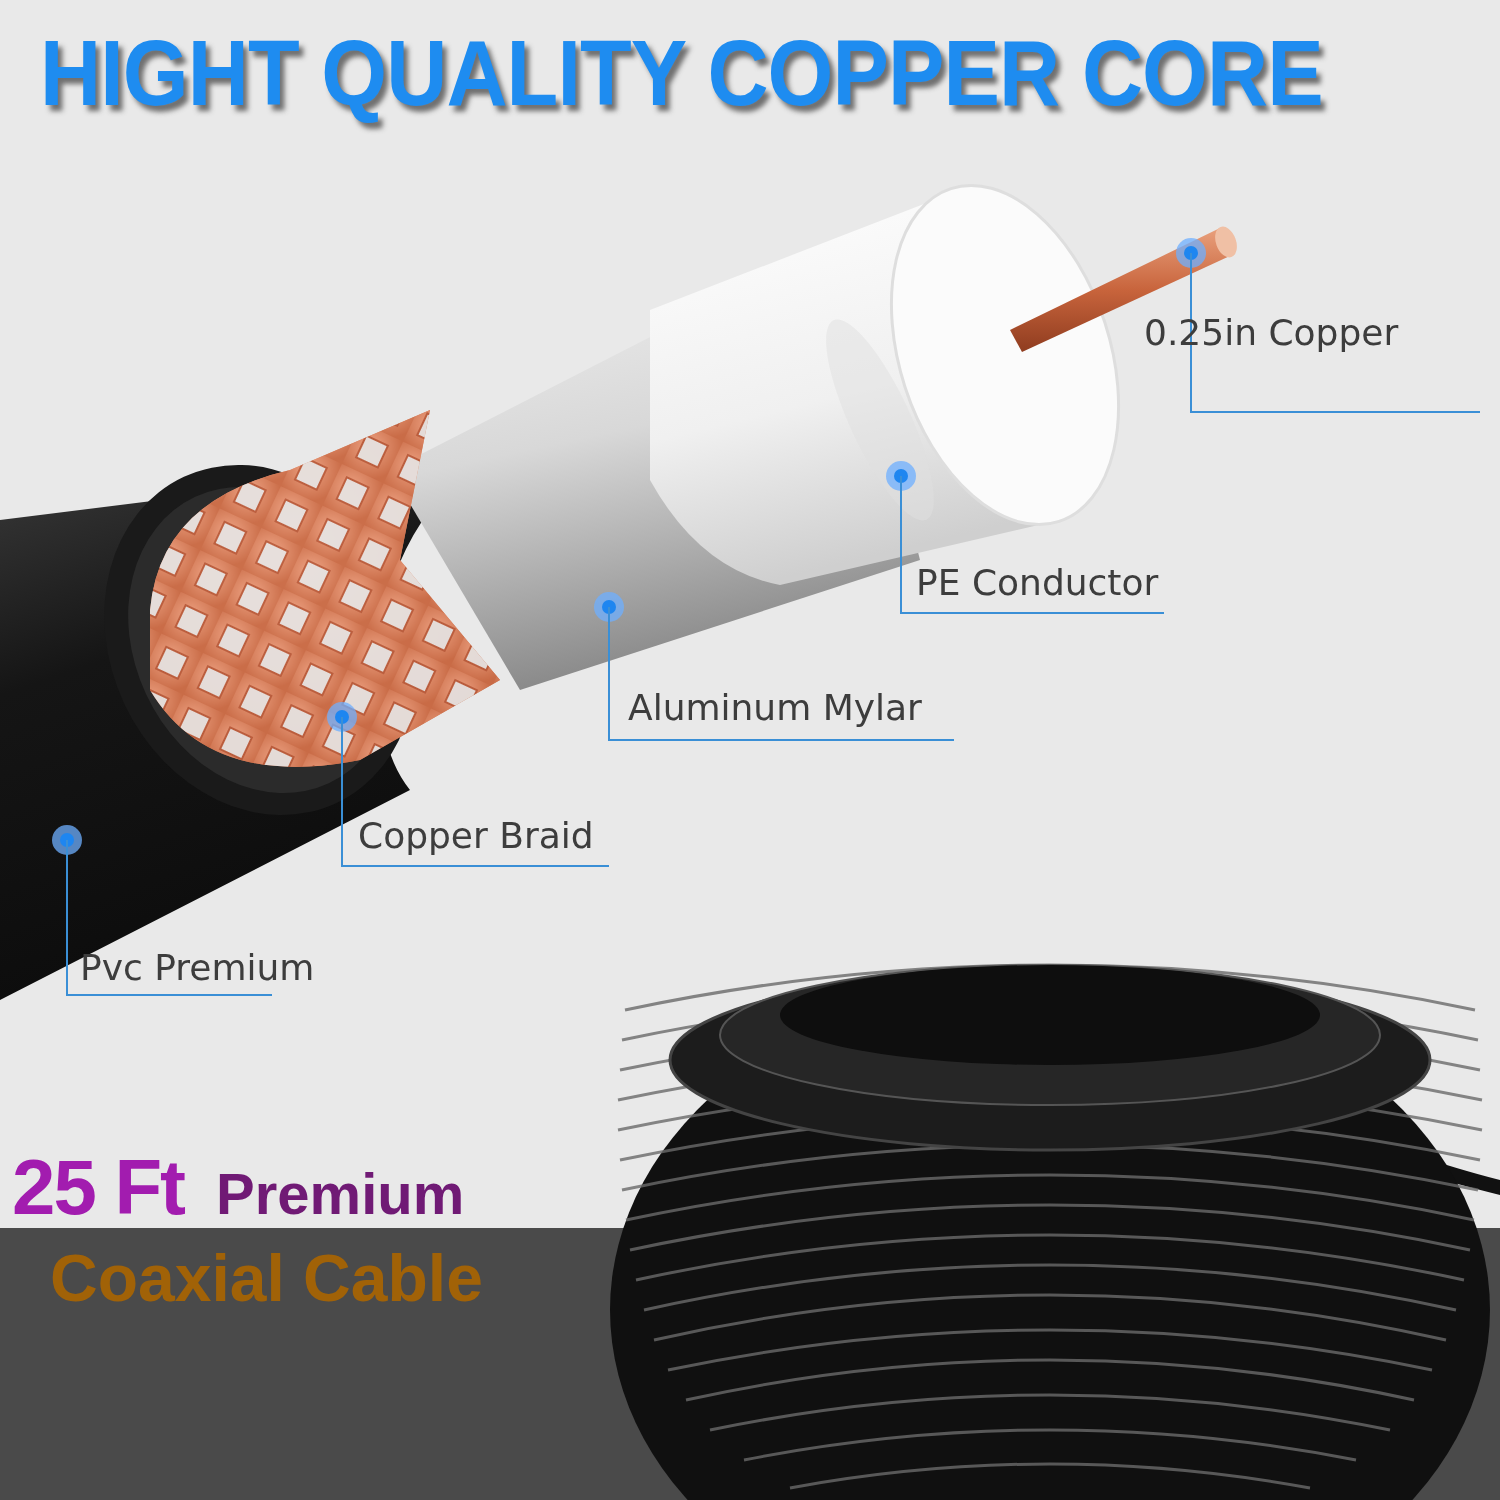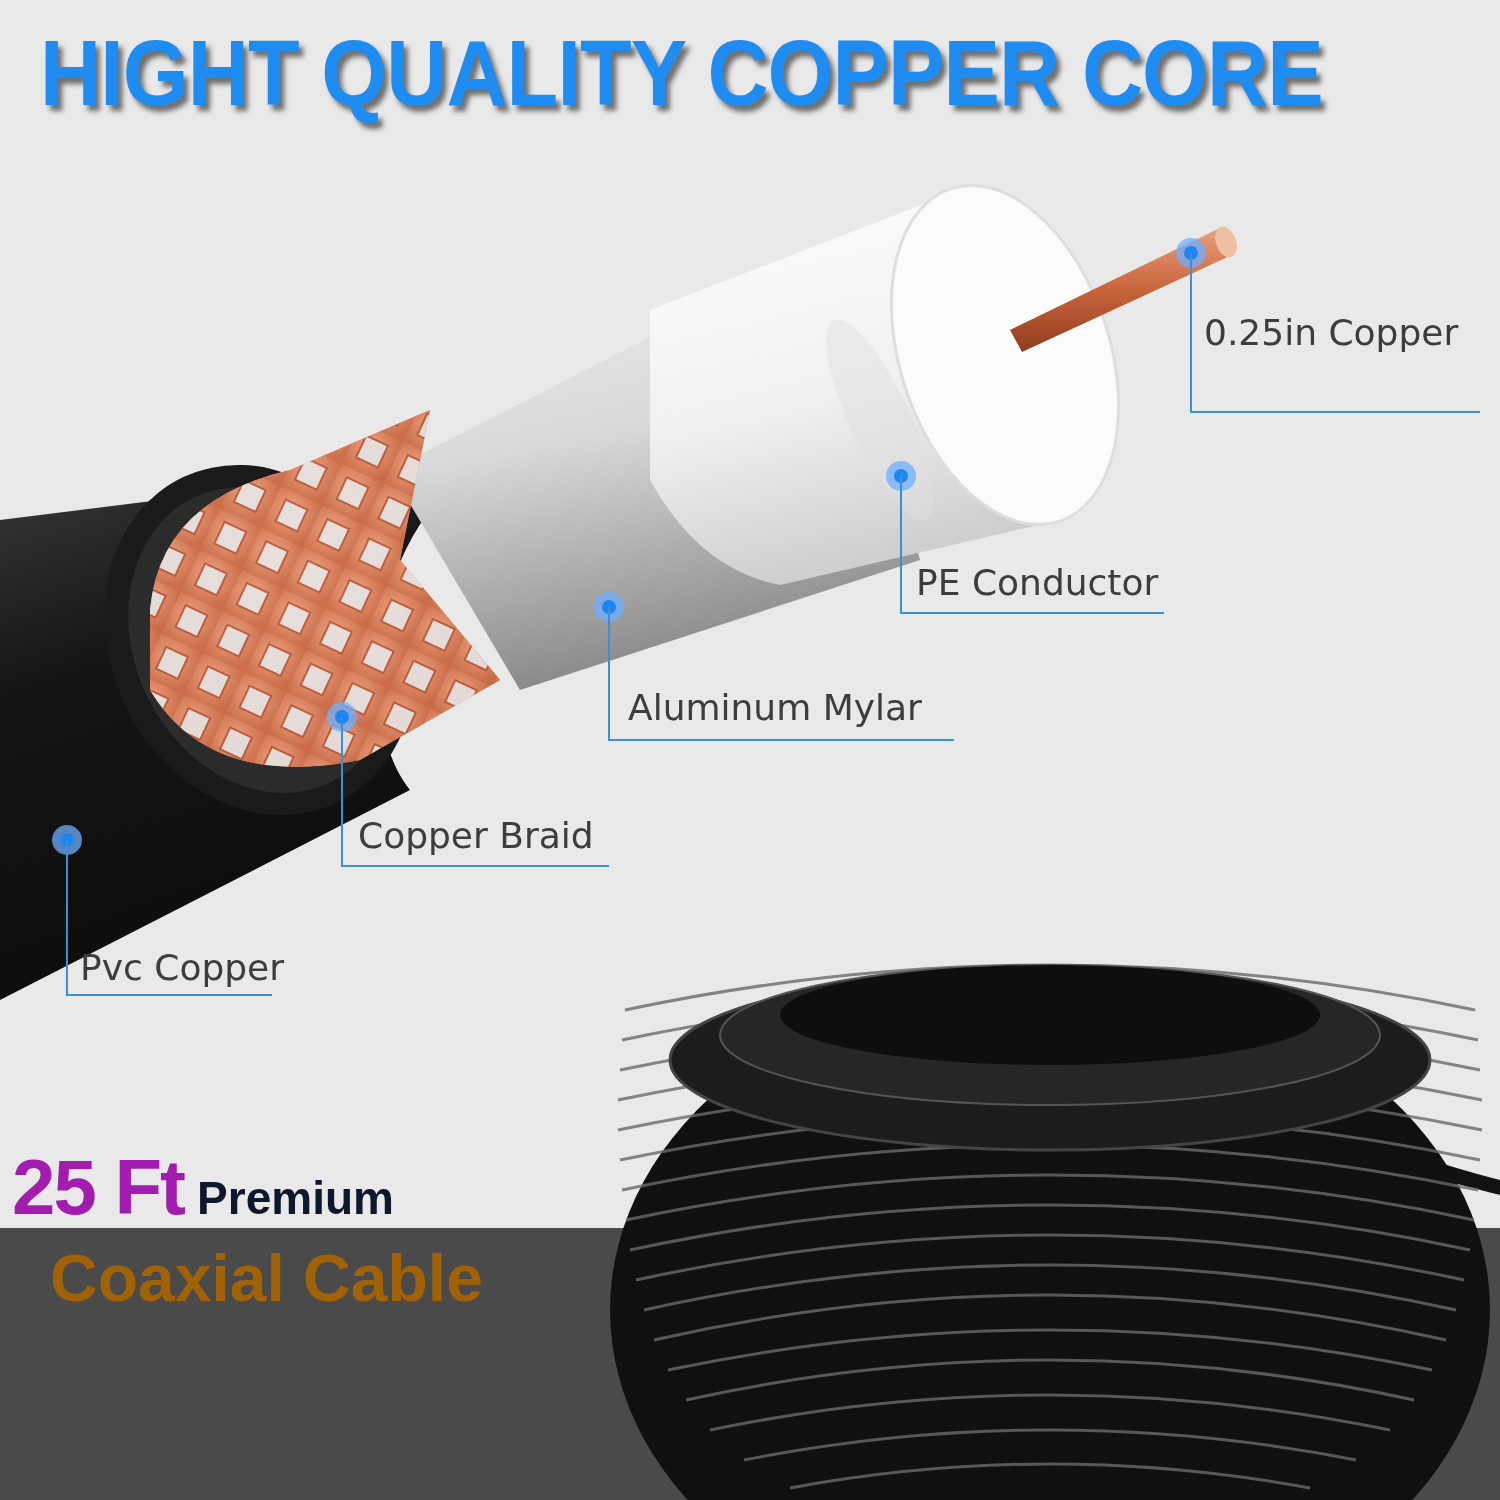--- a/index.html
+++ b/index.html
@@ -7,21 +7,21 @@
   .bg-top{position:absolute;left:0;top:0;width:1500px;height:1228px;background:#e9e9e9;}
   .bg-bottom{position:absolute;left:0;top:1228px;width:1500px;height:272px;background:#4a4a4a;}
   .headline{position:absolute;left:40px;top:18px;width:1420px;height:110px;font-family:"Liberation Sans",sans-serif;font-weight:bold;font-size:92px;line-height:110px;color:#1e8cf0;letter-spacing:-1px;transform:scaleX(0.92);transform-origin:left center;text-shadow:5px 6px 5px rgba(60,60,60,0.7);white-space:nowrap;}
   svg.art{position:absolute;left:0;top:0;}
   .label{position:absolute;font-family:"DejaVu Sans",sans-serif;font-size:36px;color:#3d3d3d;white-space:nowrap;line-height:46px;}
   .leader{position:absolute;border-left:2px solid #3a8fd6;border-bottom:2px solid #3a8fd6;}
   .dot{position:absolute;width:30px;height:30px;border-radius:50%;background:rgba(110,175,255,0.75);}
   .dot::after{content:"";position:absolute;left:8px;top:8px;width:14px;height:14px;border-radius:50%;background:#1e86f0;}
   .promo1{position:absolute;left:12px;top:1142px;font-family:"Liberation Sans",sans-serif;font-weight:bold;white-space:nowrap;}
   .promo1 .num{font-size:78px;color:#a21caf;letter-spacing:-2px;}
-  .promo1 .word{font-size:46px;color:#0f172a;margin-left:13px;}
+  .promo1 .word{font-size:58px;color:#701a75;margin-left:32px;}
   .promo2{position:absolute;left:50px;top:1240px;font-family:"Liberation Sans",sans-serif;font-weight:bold;font-size:66px;color:#a16207;white-space:nowrap;}
 </style>
 </head>
 <body>
 
 <div class="bg-top"></div>
 <div class="bg-bottom"></div>
 
 <div class="headline">HIGHT QUALITY COPPER CORE</div>
 
@@ -102,36 +102,36 @@
       <path d="M790,1488 Q1050,1440 1310,1488"></path>
     </g>
     <ellipse cx="1050" cy="1060" rx="380" ry="90" fill="#1c1c1c" stroke="#444" stroke-width="3"></ellipse>
     <ellipse cx="1050" cy="1035" rx="330" ry="70" fill="#262626" stroke="#555" stroke-width="2"></ellipse>
     <ellipse cx="1050" cy="1015" rx="270" ry="50" fill="#0e0e0e"></ellipse>
   </g>
 </svg>
 
 <div class="dot" style="left:1176px;top:238px;"></div>
 <div class="leader" style="left:1190px;top:253px;width:288px;height:158px;"></div>
-<div class="label" style="left:1204px;top:310px;">
+<div class="label" style="left:1144px;top:310px;">
   <div>0.25in Copper</div>
 </div>
 
 <div class="dot" style="left:886px;top:461px;"></div>
 <div class="leader" style="left:900px;top:476px;width:262px;height:136px;"></div>
 <div class="label" style="left:916px;top:560px;">PE Conductor</div>
 
 <div class="dot" style="left:594px;top:592px;"></div>
 <div class="leader" style="left:608px;top:607px;width:344px;height:132px;"></div>
 <div class="label" style="left:628px;top:685px;">Aluminum Mylar</div>
 
 <div class="dot" style="left:327px;top:702px;"></div>
 <div class="leader" style="left:341px;top:717px;width:266px;height:148px;"></div>
 <div class="label" style="left:358px;top:813px;text-align:right;">Copper Braid</div>
 
 <div class="dot" style="left:52px;top:825px;"></div>
 <div class="leader" style="left:66px;top:840px;width:204px;height:154px;"></div>
-<div class="label" style="left:80px;top:945px;">Pvc Copper</div>
+<div class="label" style="left:80px;top:945px;">Pvc Premium</div>
 
 <div class="promo1">
   <span class="num">25 Ft</span><span class="word">Premium</span>
 </div>
 <div class="promo2">Coaxial Cable</div>
 
 </body></html>

